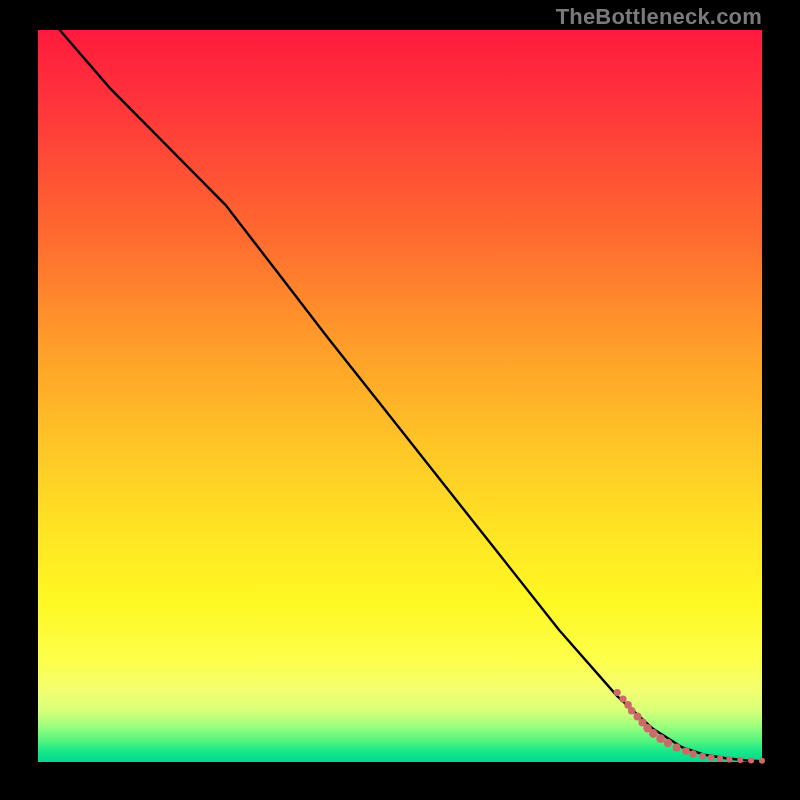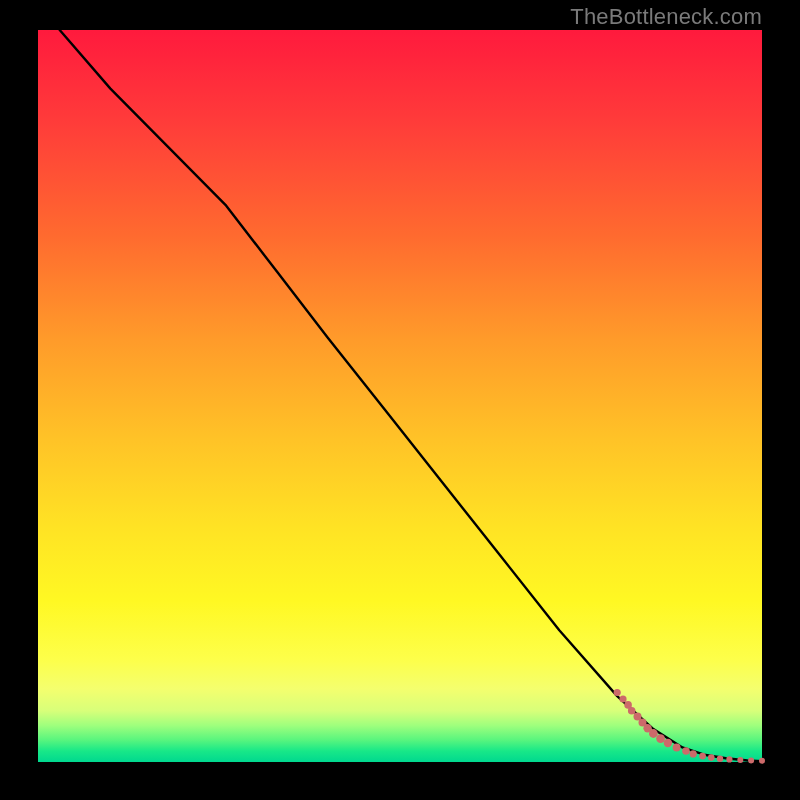--- a/index.html
+++ b/index.html
@@ -43,21 +43,21 @@
       #00d88f 100%
     );
   }
   .watermark {
     position: absolute;
     top: 4px;
     right: 38px;
     color: #7a7a7a;
     font-size: 22px;
     letter-spacing: 0.2px;
-    font-weight: 400;
+    font-weight: 700;
     margin-left: 40px;
   }
   svg.overlay {
     position: absolute;
     left: 0;
     top: 0;
     width: 724px;
     height: 732px;
     overflow: visible;
   }

